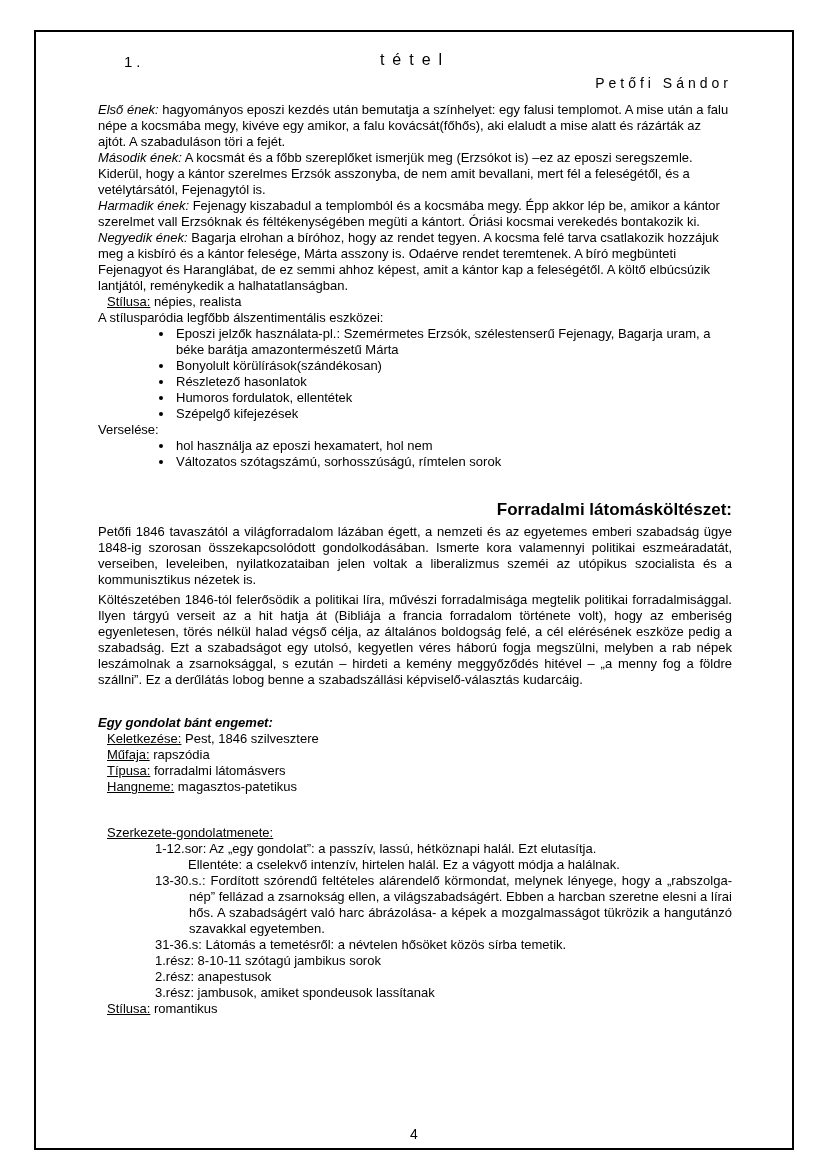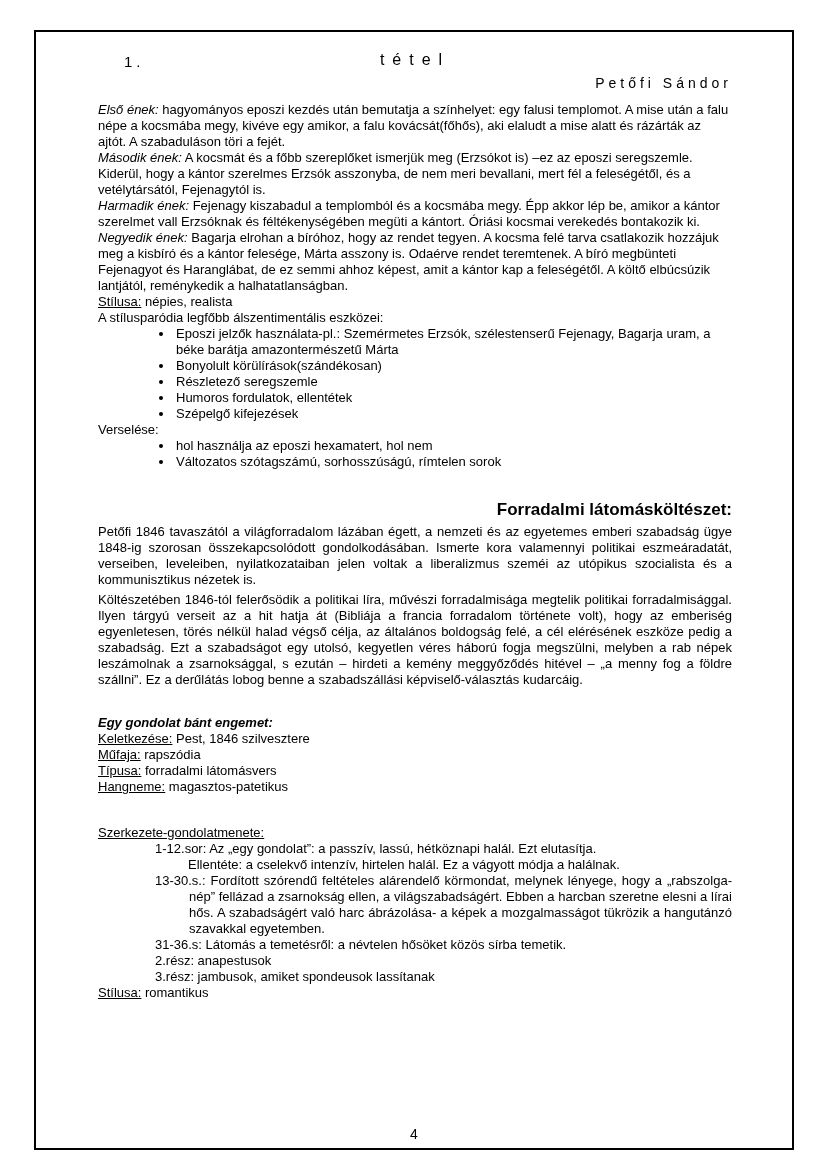--- a/index.html
+++ b/index.html
@@ -25,21 +25,21 @@
     width: 634px;
     font-size: 13px;
     line-height: 16px;
   }
   .header { position: relative; height: 50px; }
   .hnum   { position: absolute; left: 26px; top: 2px; font-size: 15px; letter-spacing: 4px; }
   .htitle { position: absolute; left: 50%; transform: translateX(-50%); top: 0; font-size: 16px; letter-spacing: 8px; }
   .hauthor{ position: absolute; right: 0; top: 23px; font-size: 14px; letter-spacing: 4px; }
   p { margin: 0; }
   .it  { font-style: italic; }
-  .ul  { text-decoration: underline; }
+  .ul  { text-decoration: underline; margin-left: 9px; }
   .just{ text-align: justify; }
   ul.bullets { margin: 0; padding: 0 0 0 76px; }
   ul.bullets li { margin: 0; padding-left: 2px; }
   h2.section {
     margin: 30px 0 4px 0;
     font-size: 17px;
     line-height: 20px;
     font-weight: bold;
     text-align: right;
   }
@@ -67,31 +67,31 @@
   <div class="frame">
     <div class="content">
 
       <div class="header">
         <span class="hnum">1.</span>
         <span class="htitle">tétel</span>
         <span class="hauthor">Petőfi Sándor</span>
       </div>
 
       <p><span class="it">Első ének:</span><span> hagyományos eposzi kezdés után bemutatja a színhelyet: egy falusi templomot. A mise után a falu népe a kocsmába megy, kivéve egy amikor, a falu kovácsát(főhős), aki elaludt a mise alatt és rázárták az ajtót. A szabaduláson töri a fejét.</span></p>
-      <p><span class="it">Második ének:</span><span> A kocsmát és a főbb szereplőket ismerjük meg (Erzsókot is) –ez az eposzi seregszemle. Kiderül, hogy a kántor szerelmes Erzsók asszonyba, de nem meri bevallani, mert fél a feleségétől, és a vetélytársától, Fejenagytól is.</span></p>
+      <p><span class="it">Második ének:</span><span> A kocsmát és a főbb szereplőket ismerjük meg (Erzsókot is) –ez az eposzi seregszemle. Kiderül, hogy a kántor szerelmes Erzsók asszonyba, de nem amit bevallani, mert fél a feleségétől, és a vetélytársától, Fejenagytól is.</span></p>
       <p><span class="it">Harmadik ének:</span><span> Fejenagy kiszabadul a templomból és a kocsmába megy. Épp akkor lép be, amikor a kántor szerelmet vall Erzsóknak és féltékenységében megüti a kántort. Óriási kocsmai verekedés bontakozik ki.</span></p>
       <p><span class="it">Negyedik ének:</span><span> Bagarja elrohan a bíróhoz, hogy az rendet tegyen. A kocsma felé tarva csatlakozik hozzájuk meg a kisbíró és a kántor felesége, Márta asszony is. Odaérve rendet teremtenek. A bíró megbünteti Fejenagyot és Haranglábat, de ez semmi ahhoz képest, amit a kántor kap a feleségétől. A költő elbúcsúzik lantjától, reménykedik a halhatatlanságban.</span></p>
 
       <p><span class="ul">Stílusa:</span><span> népies, realista</span></p>
       <p>A stílusparódia legfőbb álszentimentális eszközei:</p>
 
       <ul class="bullets">
         <li>Eposzi jelzők használata-pl.: Szemérmetes Erzsók, szélestenserű Fejenagy, Bagarja uram, a béke barátja amazontermészetű Márta</li>
         <li>Bonyolult körülírások(szándékosan)</li>
-        <li>Részletező seregszemle</li>
+        <li>Részletező hasonlatok</li>
         <li>Humoros fordulatok, ellentétek</li>
         <li>Szépelgő kifejezések</li>
       </ul>
 
       <p>Verselése:</p>
       <ul class="bullets">
         <li>hol használja az eposzi hexamatert, hol nem</li>
         <li>Változatos szótagszámú, sorhosszúságú, rímtelen sorok</li>
       </ul>
 
@@ -104,20 +104,21 @@
       <p><span class="ul">Műfaja:</span><span> rapszódia</span></p>
       <p><span class="ul">Típusa:</span><span> forradalmi látomásvers</span></p>
       <p><span class="ul">Hangneme:</span><span> magasztos-patetikus</span></p>
 
       <p class="structure-label"><span class="ul">Szerkezete-gondolatmenete:</span></p>
       <div class="sitem">1-12.sor: Az „egy gondolat”: a passzív, lassú, hétköznapi halál. Ezt elutasítja.</div>
       <div class="sitem indent2">Ellentéte: a cselekvő intenzív, hirtelen halál. Ez a vágyott módja a halálnak.</div>
       <div class="sitem hang just">13-30.s.: Fordított szórendű feltételes alárendelő körmondat, melynek lényege, hogy a „rabszolga-nép” fellázad a zsarnokság ellen, a világszabadságért. Ebben a harcban szeretne elesni a lírai hős. A szabadságért való harc ábrázolása- a képek a mozgalmasságot tükrözik a hangutánzó szavakkal egyetemben.</div>
       <div class="sitem">31-36.s: Látomás a temetésről: a névtelen hősöket közös sírba temetik.</div>
 
+      <div class="sitem">1.rész: 8-10-11 szótagú jambikus sorok</div>
       <div class="sitem">2.rész: anapestusok</div>
       <div class="sitem">3.rész: jambusok, amiket spondeusok lassítanak</div>
 
       <p><span class="ul">Stílusa:</span><span> romantikus</span></p>
 
     </div>
     <div class="pagenum">4</div>
   </div>
 </div>
 

